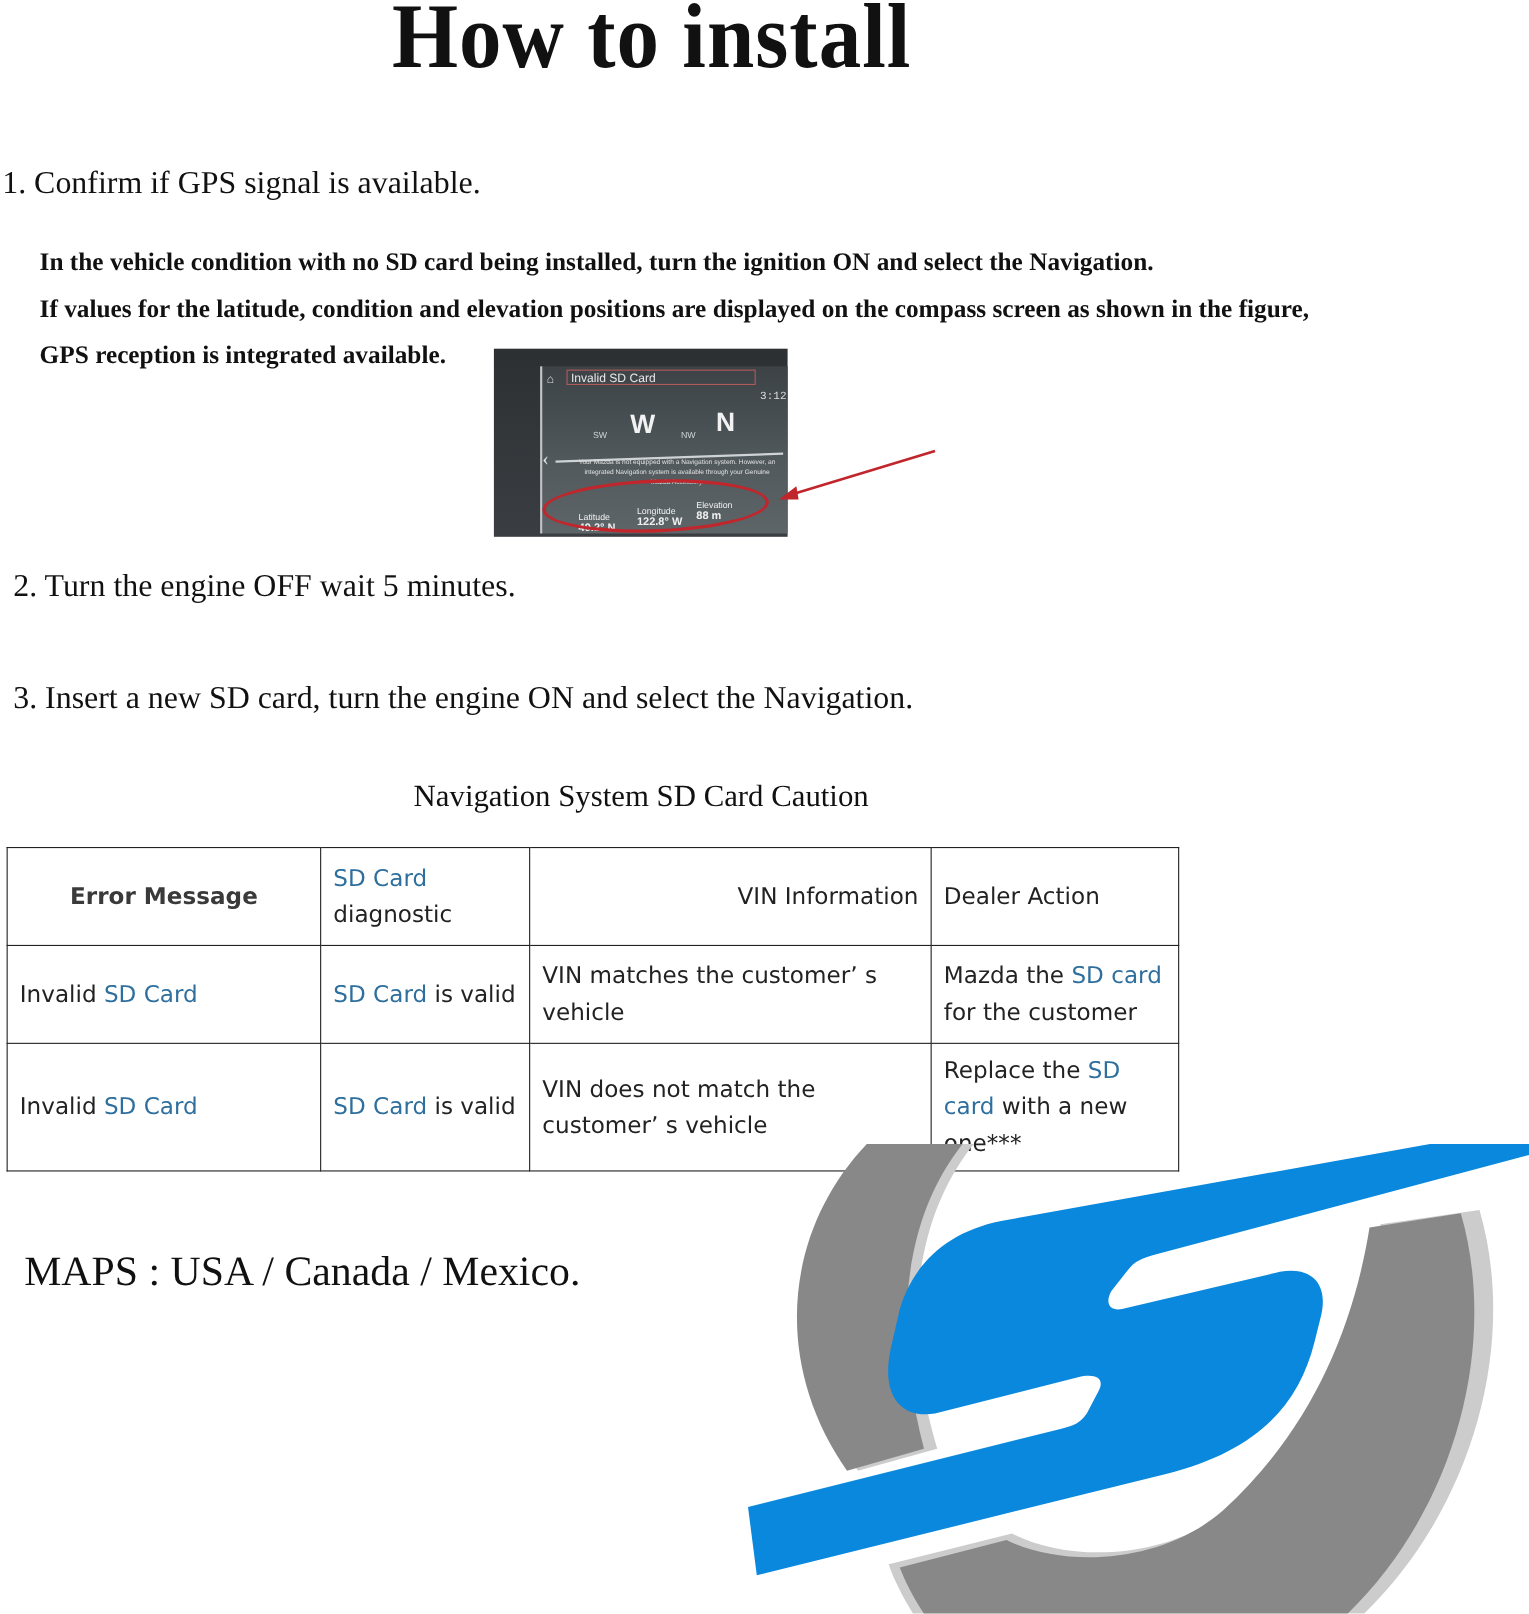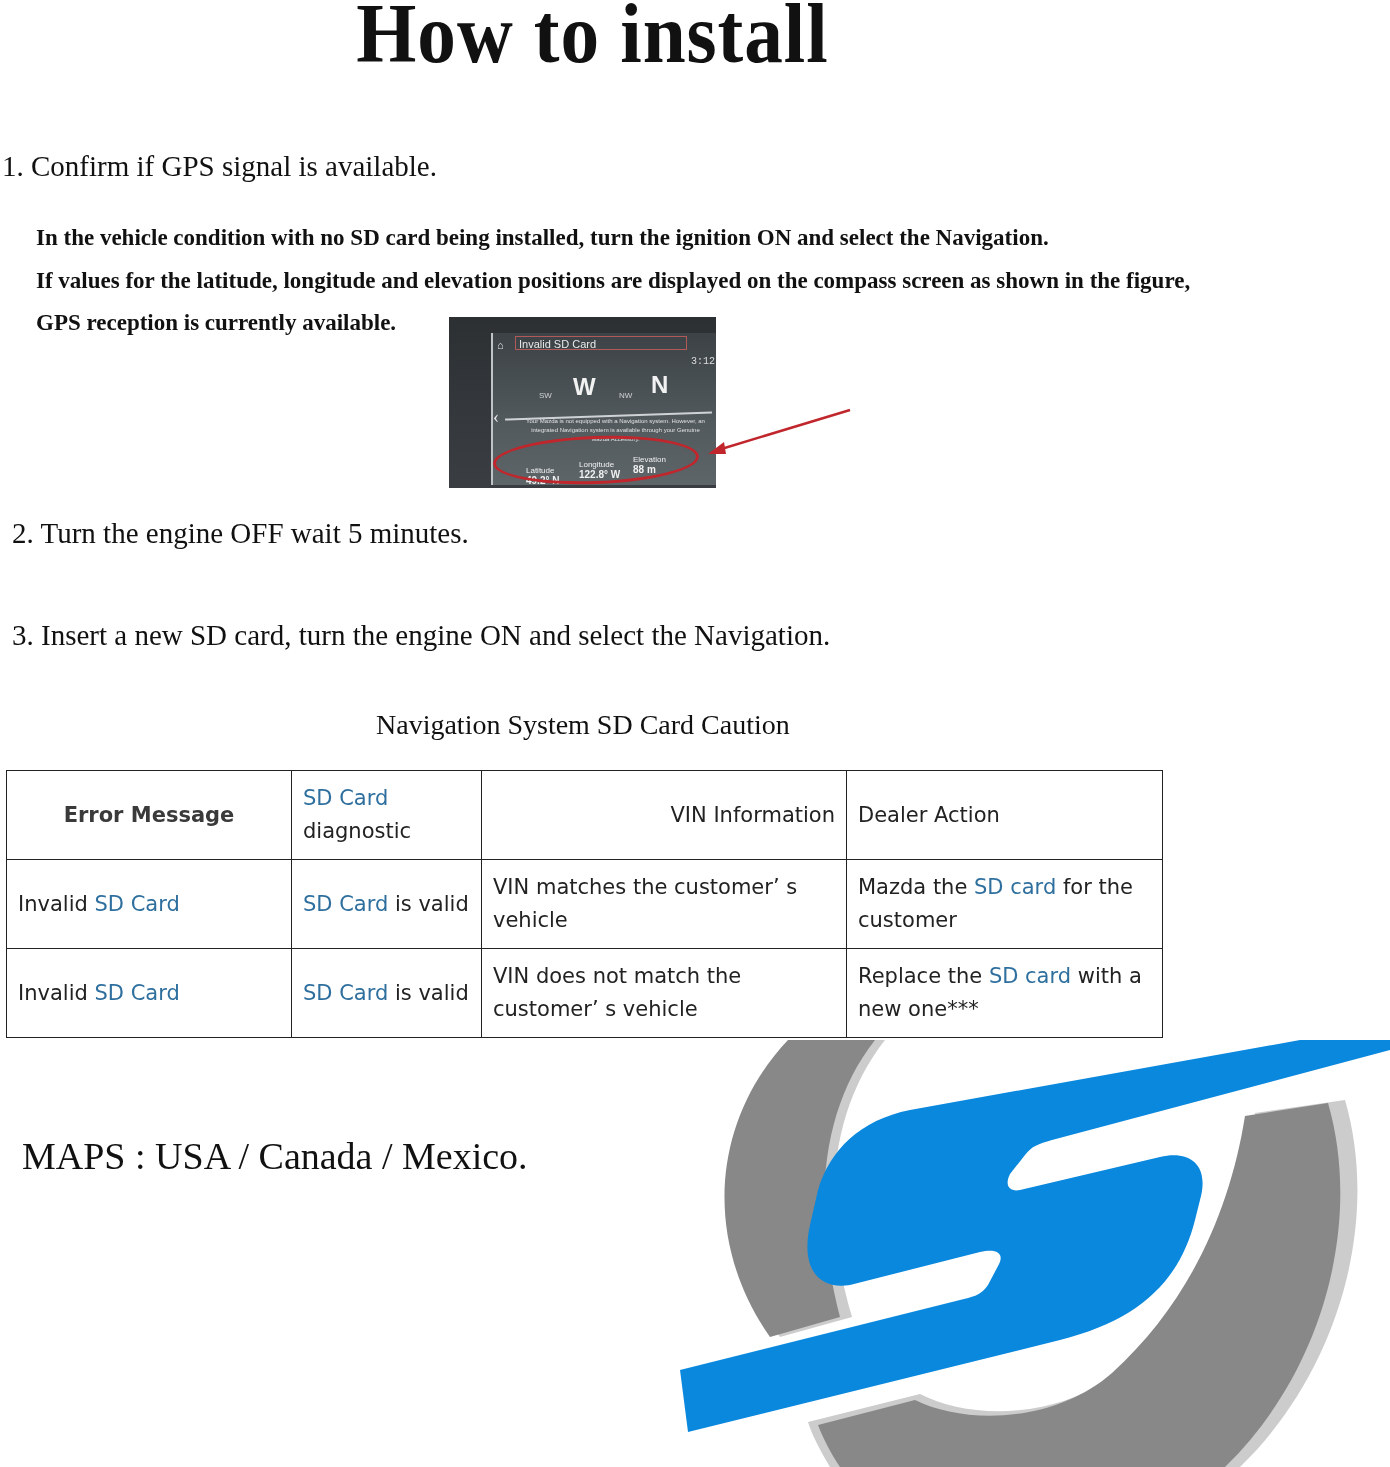--- a/index.html
+++ b/index.html
@@ -22,41 +22,41 @@
   .compass.big { font-size: 24px; top: 40px; }
   .compass-line { position: absolute; left: 12px; right: 6px; top: 82px; height: 2px; background: #cfd3d5; transform: rotate(-2deg); }
   .note { position: absolute; left: 30px; top: 84px; width: 185px; font-family: "Liberation Sans", sans-serif; font-size: 6px; color: #e0e0e0; line-height: 9px; text-align: center; }
   .geo { position: absolute; font-family: "Liberation Sans", sans-serif; color: #f0f0f0; font-size: 8px; line-height: 10px; }
   .geo b { font-size: 10px; }
   .back-arrow { position: absolute; left: -2px; top: 90px; color: #e6e6e6; font-size: 18px; }
   .ellipse { position: absolute; left: 44px; top: 119px; width: 206px; height: 48px; border: 3px solid #c0262b; border-radius: 50%; box-sizing: border-box; transform: rotate(-2deg); }
   .arrow-svg { left: 700px; top: 400px; }
 
   
-  table.caution { position: absolute; left: 6px; top: 770px; width: 1157px; border-collapse: collapse; font-family: "DejaVu Sans", sans-serif; font-size: 21px; color: #222; }
+  table.caution { position: absolute; left: 6px; top: 770px; width: 1066px; border-collapse: collapse; font-family: "DejaVu Sans", sans-serif; font-size: 21px; color: #222; }
   table.caution td { border: 1.5px solid #222; padding: 8px 11px; vertical-align: middle; line-height: 33px; }
   table.caution tr { height: 89px; }
   .hl { color: #2e6f9e; }
   .c1 { width: 262px; }
   .c2 { width: 167px; }
   .c3 { width: 342px; text-align: right; }
   .hdr-err { text-align: center; font-weight: bold; color: #3a3a3a; }
 
   
   .logo { left: 680px; top: 1040px; }
 </style>
 </head>
 <body>
 
 <div class="abs title">How to install</div>
 
 <div class="abs step" style="left:2px; top:150px;">1. Confirm if GPS signal is available.</div>
 <div class="abs para" style="left:36px; top:225px;">In the vehicle condition with no SD card being installed, turn the ignition ON and select the Navigation.</div>
-<div class="abs para" style="left:36px; top:268px;">If values for the latitude, longitude and elevation positions are displayed on the compass screen as shown in the figure,</div>
-<div class="abs para" style="left:36px; top:310px;">GPS reception is currently available.</div>
+<div class="abs para" style="left:36px; top:268px;">If values for the latitude, condition and elevation positions are displayed on the compass screen as shown in the figure,</div>
+<div class="abs para" style="left:36px; top:310px;">GPS reception is integrated available.</div>
 
 <div class="abs photo">
   <div class="screen">
     <span class="screen-home">⌂</span>
     <div class="screen-bar">Invalid SD Card</div>
     <span class="screen-time">3:12</span>
     <span class="compass small" style="left:46px;">SW</span>
     <span class="compass big" style="left:80px;">W</span>
     <span class="compass small" style="left:126px;">NW</span>
     <span class="compass big" style="left:158px; top:38px;">N</span>

